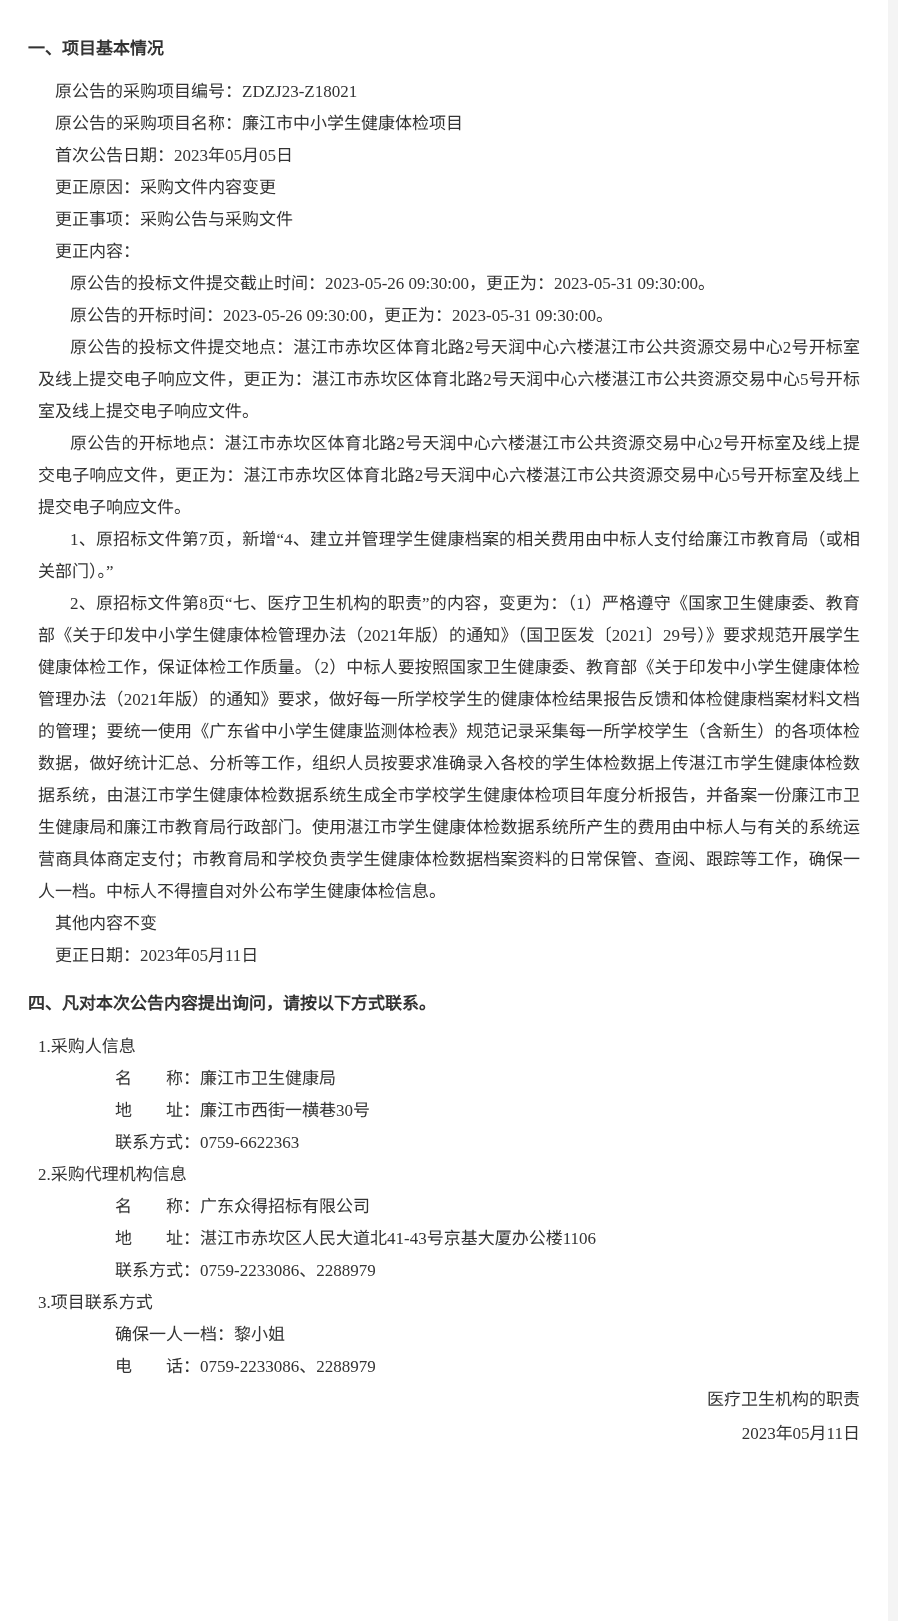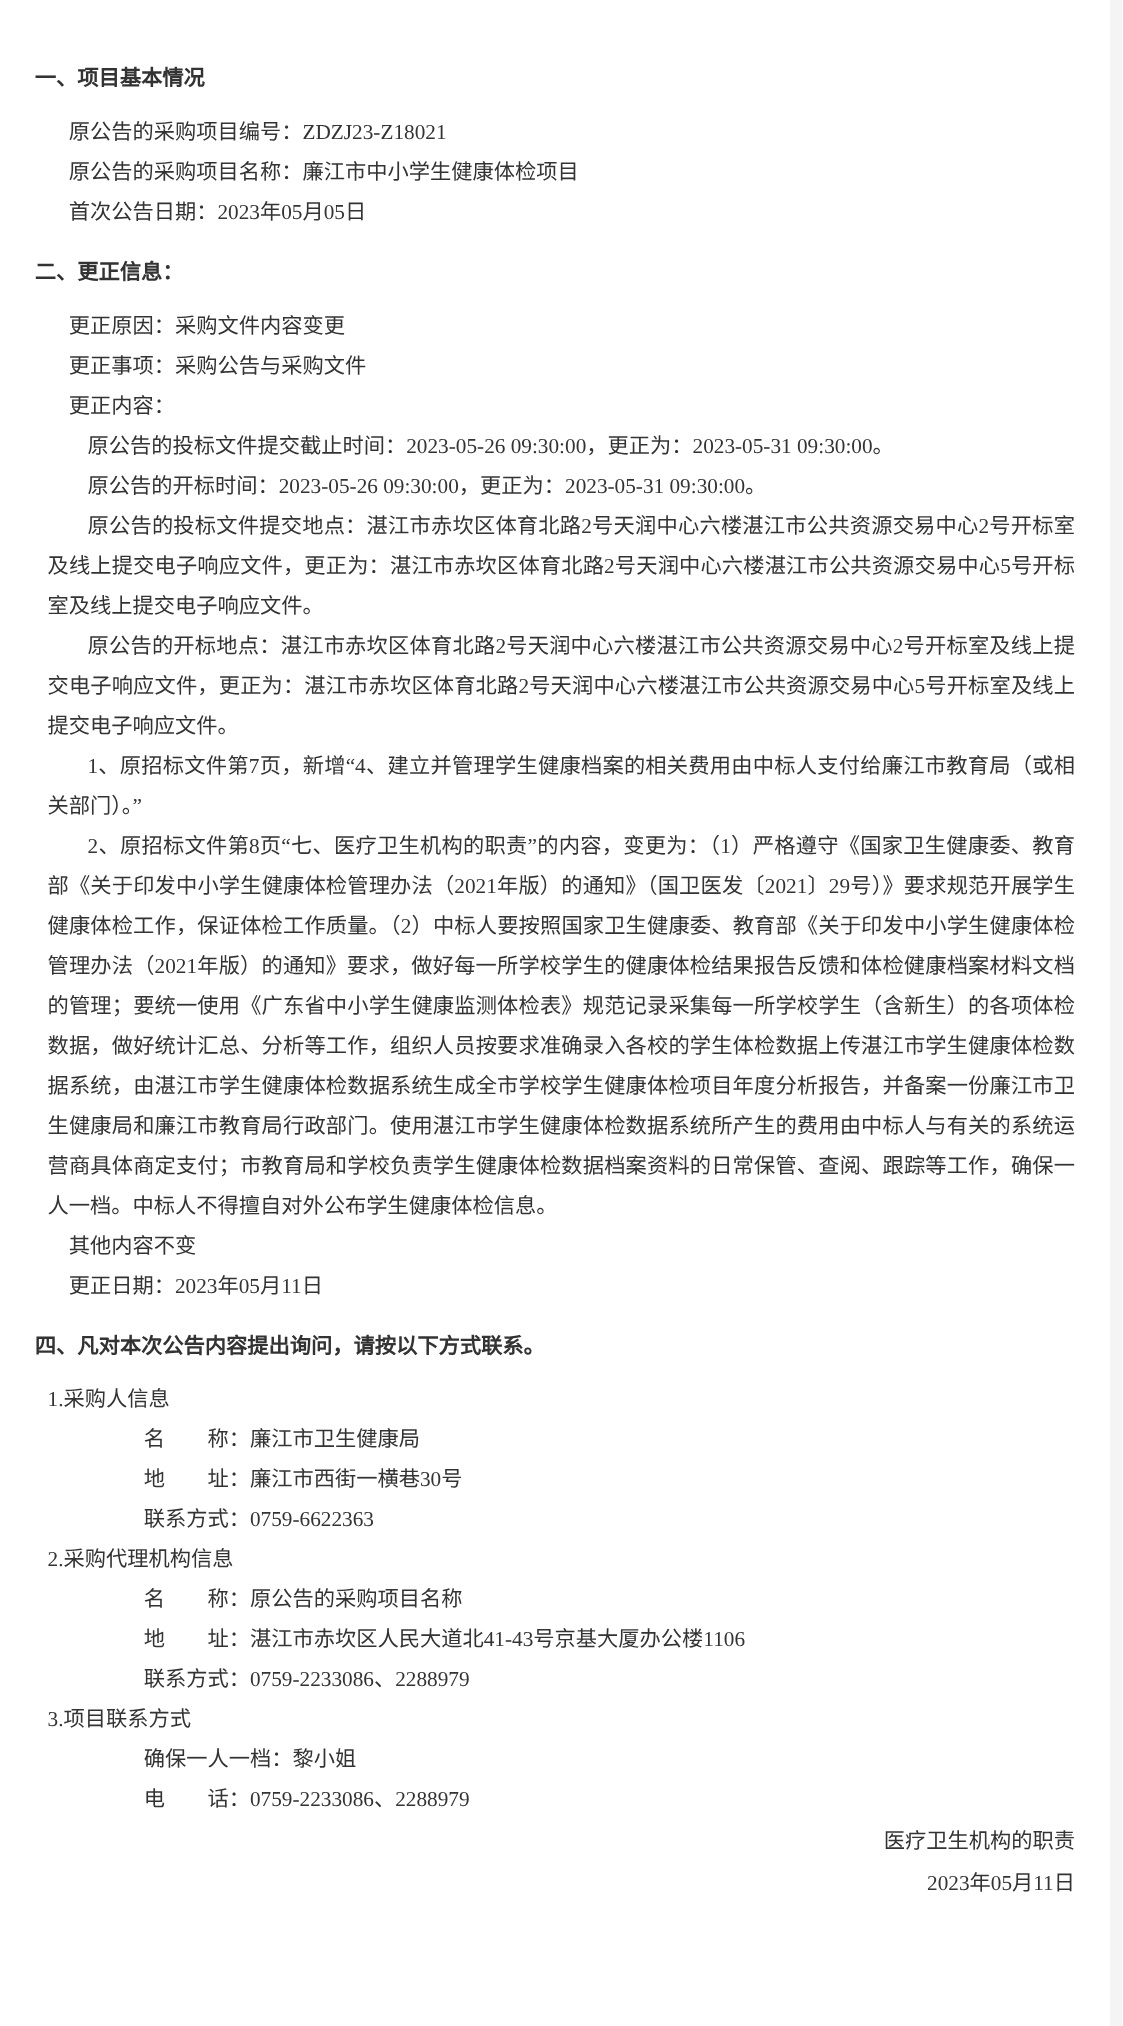--- a/index.html
+++ b/index.html
@@ -23,21 +23,21 @@
     width:832px;
     padding-top:30px;
   }
   .sec-h {
     font-size:17px;
     font-weight:700;
     line-height:25px;
     margin:19px 0 15px 0;
     color:#333333;
   }
-  .sec-h.first { margin-top:20px; }
+  .sec-h.first { margin-top:6px; }
   .line {
     line-height:32px;
     margin-left:27px;
     word-break:break-all;
   }
   .para {
     line-height:32px;
     margin-left:10px;
     text-indent:32px;
     text-align:justify;
@@ -67,21 +67,20 @@
   <div class="content">
 
     <section>
       <h2 class="sec-h first">一、项目基本情况</h2>
       <p class="line">原公告的采购项目编号：ZDZJ23-Z18021</p>
       <p class="line">原公告的采购项目名称：廉江市中小学生健康体检项目</p>
       <p class="line">首次公告日期：2023年05月05日</p>
     </section>
 
     <section>
-      <h2 class="sec-h">二、更正信息：</h2>
       <p class="line">更正原因：采购文件内容变更</p>
       <p class="line">更正事项：采购公告与采购文件</p>
       <p class="line">更正内容：</p>
       <p class="para">原公告的投标文件提交截止时间：2023-05-26 09:30:00，更正为：2023-05-31 09:30:00。</p>
       <p class="para">原公告的开标时间：2023-05-26 09:30:00，更正为：2023-05-31 09:30:00。</p>
       <p class="para">原公告的投标文件提交地点：湛江市赤坎区体育北路2号天润中心六楼湛江市公共资源交易中心2号开标室及线上提交电子响应文件，更正为：湛江市赤坎区体育北路2号天润中心六楼湛江市公共资源交易中心5号开标室及线上提交电子响应文件。</p>
       <p class="para">原公告的开标地点：湛江市赤坎区体育北路2号天润中心六楼湛江市公共资源交易中心2号开标室及线上提交电子响应文件，更正为：湛江市赤坎区体育北路2号天润中心六楼湛江市公共资源交易中心5号开标室及线上提交电子响应文件。</p>
       <p class="para">1、原招标文件第7页，新增“4、建立并管理学生健康档案的相关费用由中标人支付给廉江市教育局（或相关部门）。”</p>
       <p class="para">2、原招标文件第8页“七、医疗卫生机构的职责”的内容，变更为：（1）严格遵守《国家卫生健康委、教育部《关于印发中小学生健康体检管理办法（2021年版）的通知》（国卫医发〔2021〕29号）》要求规范开展学生健康体检工作，保证体检工作质量。（2）中标人要按照国家卫生健康委、教育部《关于印发中小学生健康体检管理办法（2021年版）的通知》要求，做好每一所学校学生的健康体检结果报告反馈和体检健康档案材料文档的管理；要统一使用《广东省中小学生健康监测体检表》规范记录采集每一所学校学生（含新生）的各项体检数据，做好统计汇总、分析等工作，组织人员按要求准确录入各校的学生体检数据上传湛江市学生健康体检数据系统，由湛江市学生健康体检数据系统生成全市学校学生健康体检项目年度分析报告，并备案一份廉江市卫生健康局和廉江市教育局行政部门。使用湛江市学生健康体检数据系统所产生的费用由中标人与有关的系统运营商具体商定支付；市教育局和学校负责学生健康体检数据档案资料的日常保管、查阅、跟踪等工作，确保一人一档。中标人不得擅自对外公布学生健康体检信息。</p>
       <p class="line">其他内容不变</p>
@@ -94,21 +93,21 @@
 
       <div>
         <p class="group-title">1.采购人信息</p>
         <p class="row">名　　称：廉江市卫生健康局</p>
         <p class="row">地　　址：廉江市西街一横巷30号</p>
         <p class="row">联系方式：0759-6622363</p>
       </div>
 
       <div>
         <p class="group-title">2.采购代理机构信息</p>
-        <p class="row">名　　称：原公告的采购项目名称</p>
+        <p class="row">名　　称：广东众得招标有限公司</p>
         <p class="row">地　　址：湛江市赤坎区人民大道北41-43号京基大厦办公楼1106</p>
         <p class="row">联系方式：0759-2233086、2288979</p>
       </div>
 
       <div>
         <p class="group-title">3.项目联系方式</p>
         <p class="row">确保一人一档：黎小姐</p>
         <p class="row">电　　话：0759-2233086、2288979</p>
       </div>
     </section>

